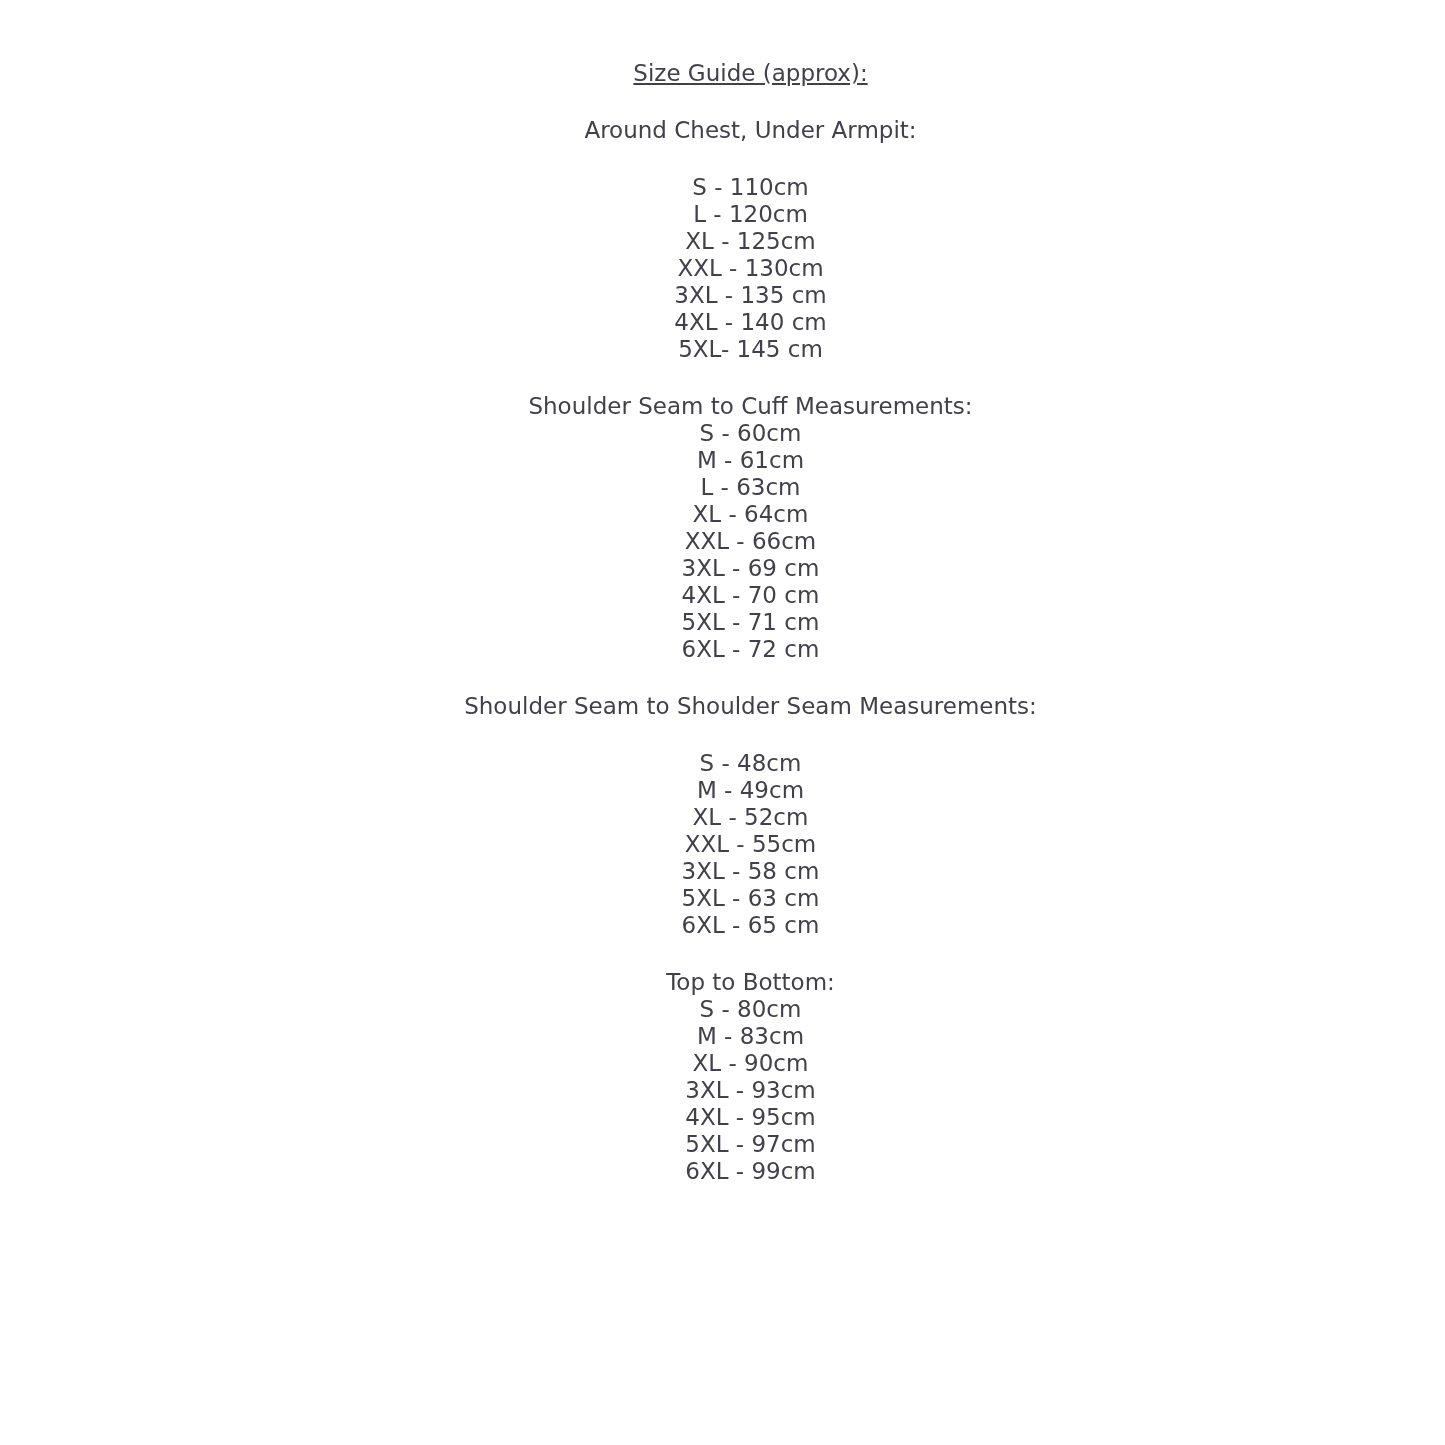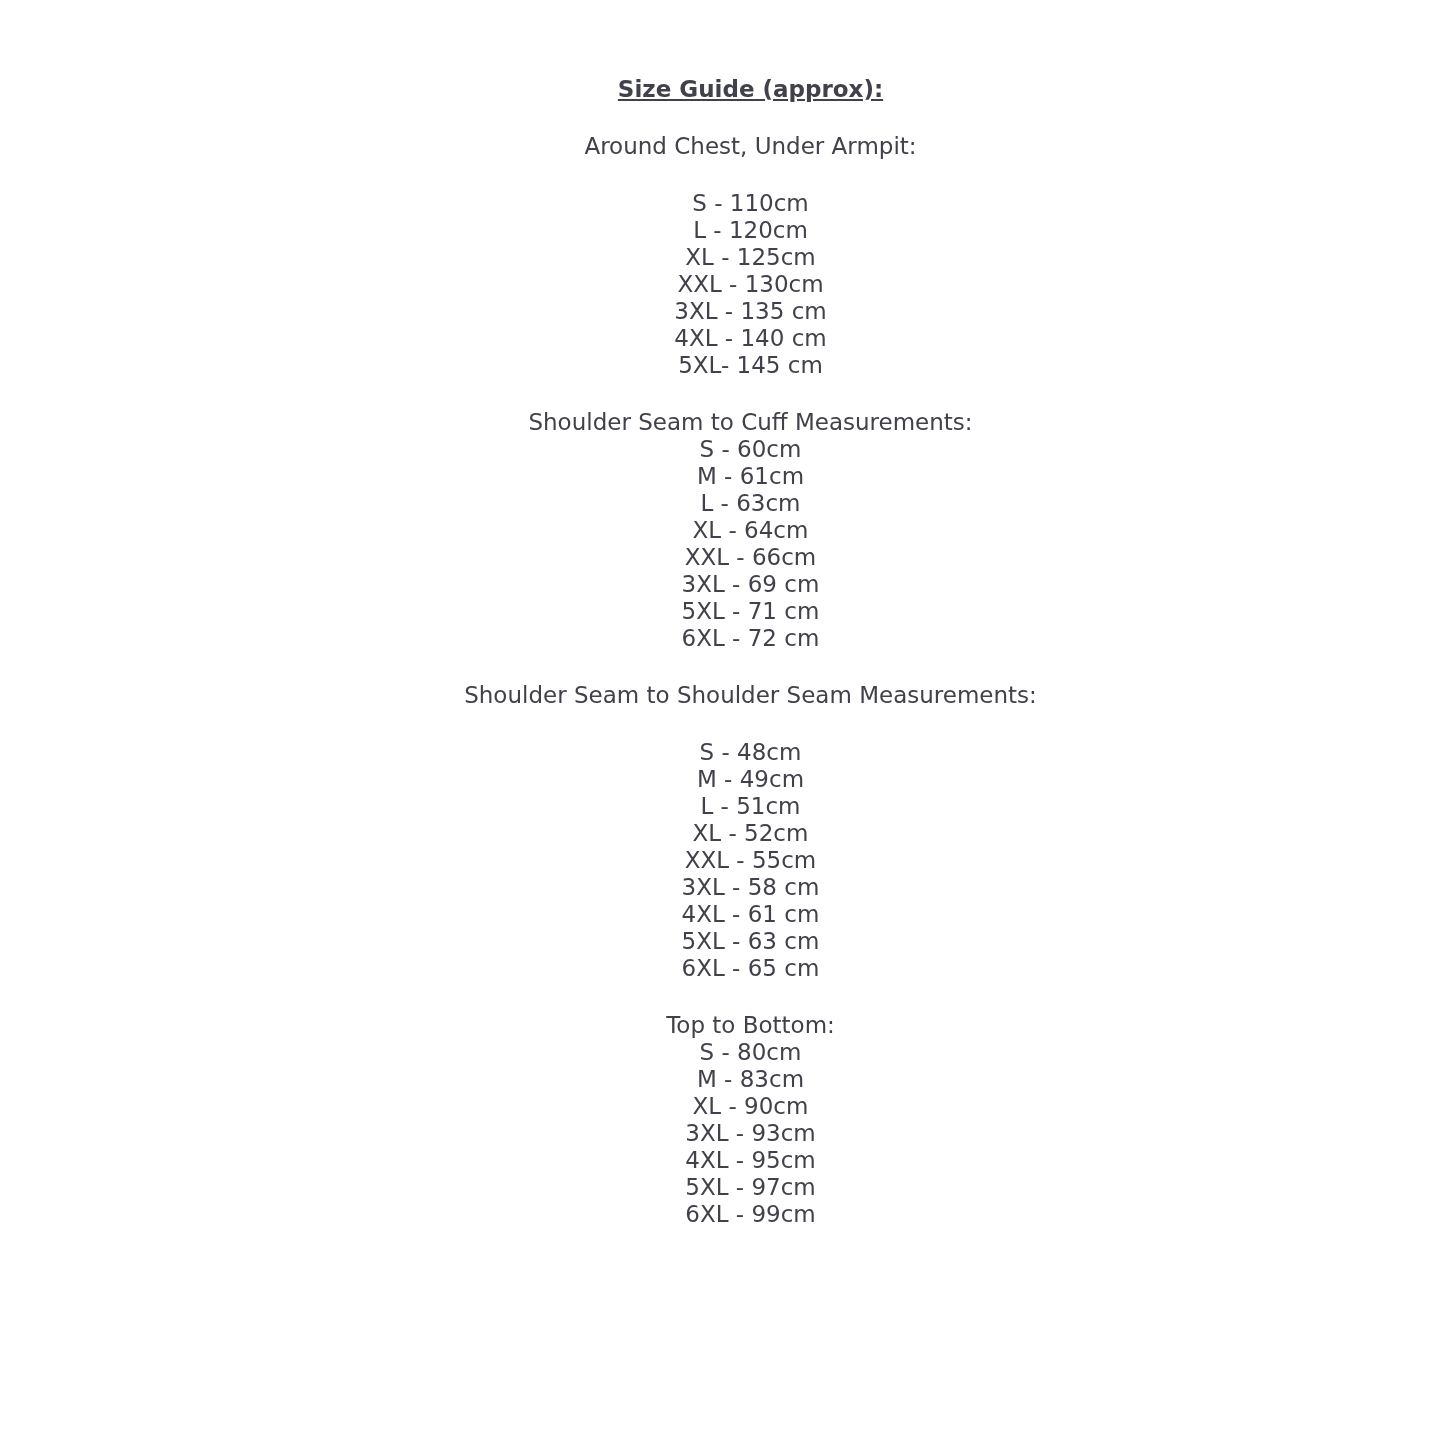--- a/index.html
+++ b/index.html
@@ -19,22 +19,21 @@
     text-align: center;
     font-family: "DejaVu Sans", "Liberation Sans", sans-serif;
     font-size: 23px;
     line-height: 27px;
     color: #41414b;
   }
   .block {
     margin: 30px 0;
   }
   .block.first {
-    margin-top: 16px;
-    font-weight: bold;
+    margin-top: 0;
   }
   .title {
     text-decoration: underline;
   }
   .line {
     white-space: pre;
   }
 </style>
 </head>
 <body>
@@ -59,35 +58,34 @@
   </div>
 
   <div class="block">
     <div class="line">Shoulder Seam to Cuff Measurements:</div>
     <div class="line">S - 60cm</div>
     <div class="line">M - 61cm</div>
     <div class="line">L - 63cm</div>
     <div class="line">XL - 64cm</div>
     <div class="line">XXL - 66cm</div>
     <div class="line">3XL - 69 cm</div>
+    <div class="line">4XL - 70 cm</div>
     <div class="line">5XL - 71 cm</div>
     <div class="line">6XL - 72 cm</div>
   </div>
 
   <div class="block">
     <div class="line">Shoulder Seam to Shoulder Seam Measurements:</div>
   </div>
   <div class="block">
     <div class="line">S - 48cm</div>
     <div class="line">M - 49cm</div>
-    <div class="line">L - 51cm</div>
     <div class="line">XL - 52cm</div>
     <div class="line">XXL - 55cm</div>
     <div class="line">3XL - 58 cm</div>
-    <div class="line">4XL - 61 cm</div>
     <div class="line">5XL - 63 cm</div>
     <div class="line">6XL - 65 cm</div>
   </div>
 
   <div class="block">
     <div class="line">Top to Bottom:</div>
     <div class="line">S - 80cm</div>
     <div class="line">M - 83cm</div>
     <div class="line">XL - 90cm</div>
     <div class="line">3XL - 93cm</div>

